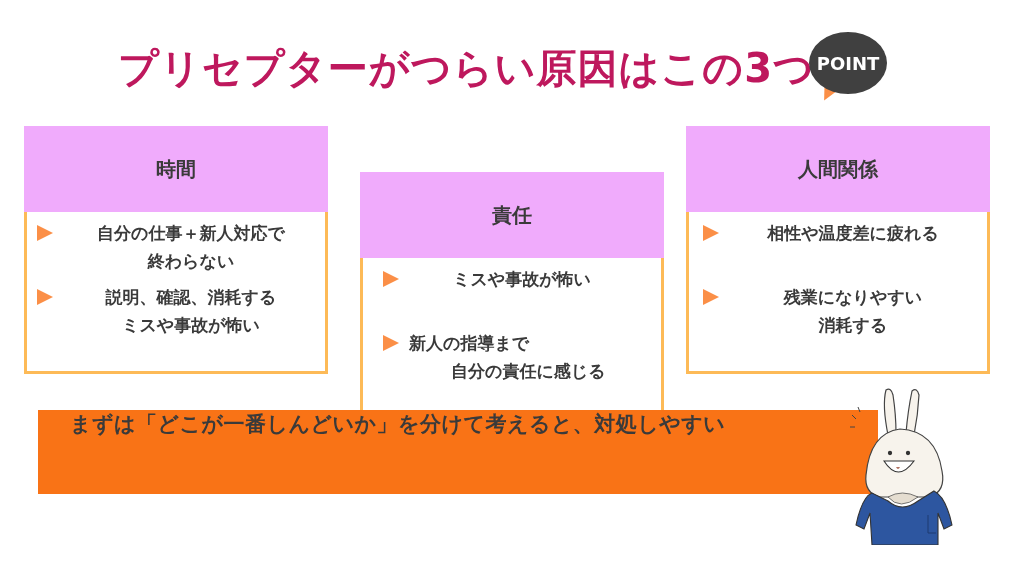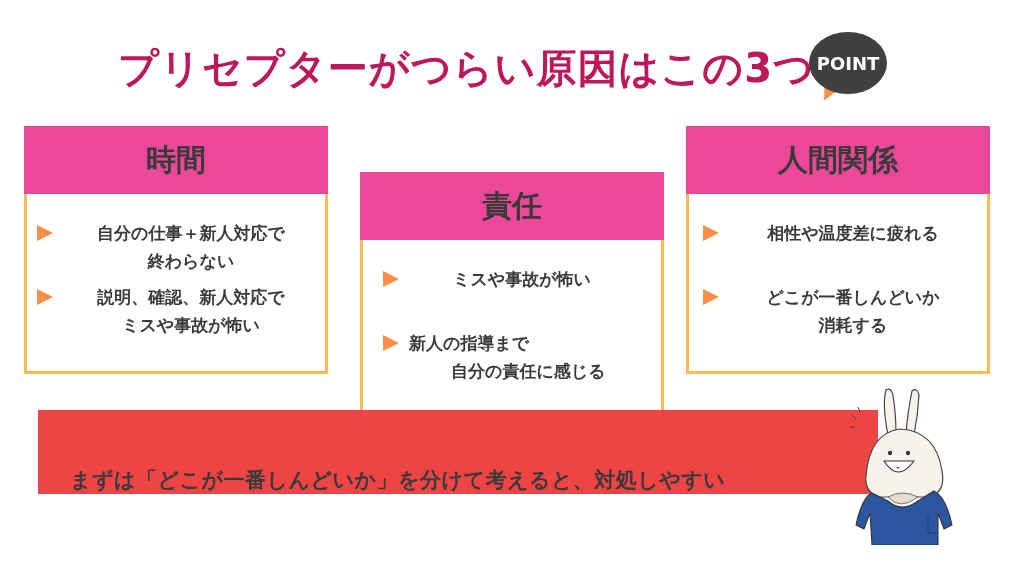--- a/index.html
+++ b/index.html
@@ -23,36 +23,36 @@
     position: absolute; left: 12px; top: 52px; width: 0; height: 0;
     border-left: 6px solid transparent; border-right: 12px solid transparent;
     border-top: 18px solid #fb8f47; transform: rotate(20deg);
   }
 
   .card {
     position: absolute; top: 126px; height: 248px;
     border: 3px solid #fdba57; background: #ffffff;
   }
   .card .head {
-    position: absolute; left: -3px; right: -3px; top: -3px; height: 68px;
-    background: #ec4899; display: flex; align-items: center; justify-content: center;
-    font-size: 30px; font-weight: bold; color: #3a3a3a;
+    position: absolute; left: -3px; right: -3px; top: -3px; height: 86px;
+    background: #f0abfc; display: flex; align-items: center; justify-content: center;
+    font-size: 20px; font-weight: bold; color: #3a3a3a;
   }
   .card .body { position: absolute; left: 0; right: 0; top: 65px; bottom: 0; }
   .item { position: absolute; left: 0; right: 0; font-size: 17px; font-weight: bold; color: #3a3a3a; line-height: 28px; }
   .item .arrow {
     position: absolute; width: 0; height: 0;
     border-top: 8px solid transparent; border-bottom: 8px solid transparent;
     border-left: 16px solid #fb8f47;
   }
   .item .text { position: absolute; text-align: center; white-space: nowrap; }
 
   .banner {
     position: absolute; left: 38px; top: 410px; width: 840px; height: 84px;
-    background: #ef4444; display: flex; align-items: flex-end;
+    background: #f97316; display: flex; align-items: flex-start;
   }
   .banner .text {
     margin-left: 32px; font-size: 21px; font-weight: bold; color: #3a3a3a; white-space: nowrap; letter-spacing: 0.5px;
   }
   .rabbit { position: absolute; left: 850px; top: 385px; width: 110px; height: 160px; }
 </style>
 </head>
 <body>
 
 <div class="title">プリセプターがつらい原因はこの3つ</div>
@@ -68,21 +68,21 @@
     <div class="item" style="top:25px;">
       <span class="arrow" style="left:10px; top:6px;"></span>
       <div class="text" style="left:40px; right:10px;">
         <div>自分の仕事＋新人対応で</div>
         <div>終わらない</div>
       </div>
     </div>
     <div class="item" style="top:89px;">
       <span class="arrow" style="left:10px; top:6px;"></span>
       <div class="text" style="left:40px; right:10px;">
-        <div>説明、確認、新人対応で</div>
+        <div>説明、確認、消耗する</div>
         <div>ミスや事故が怖い</div>
       </div>
     </div>
   </div>
 </div>
 
 <div class="card" style="left:360px; width:304px;margin-top:46px;">
   <div class="head">責任</div>
   <div class="body">
     <div class="item" style="top:25px;">
@@ -104,21 +104,21 @@
   <div class="body">
     <div class="item" style="top:25px;">
       <span class="arrow" style="left:14px; top:6px;"></span>
       <div class="text" style="left:40px; right:10px;">
         <div>相性や温度差に疲れる</div>
       </div>
     </div>
     <div class="item" style="top:89px;">
       <span class="arrow" style="left:14px; top:6px;"></span>
       <div class="text" style="left:40px; right:10px;">
-        <div>どこが一番しんどいか</div>
+        <div>残業になりやすい</div>
         <div>消耗する</div>
       </div>
     </div>
   </div>
 </div>
 
 <div class="banner">
   <div class="text">まずは「どこが一番しんどいか」を分けて考えると、対処しやすい</div>
 </div>
 

